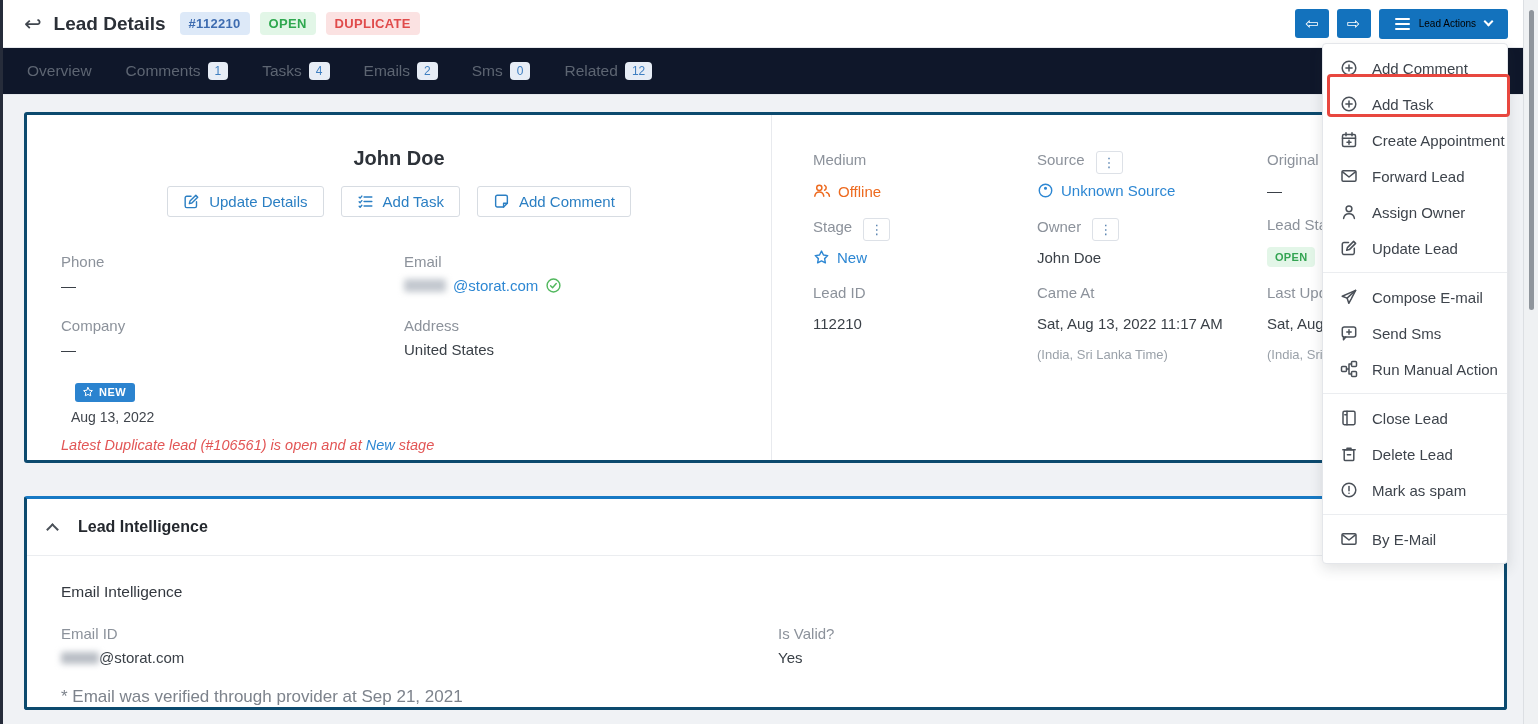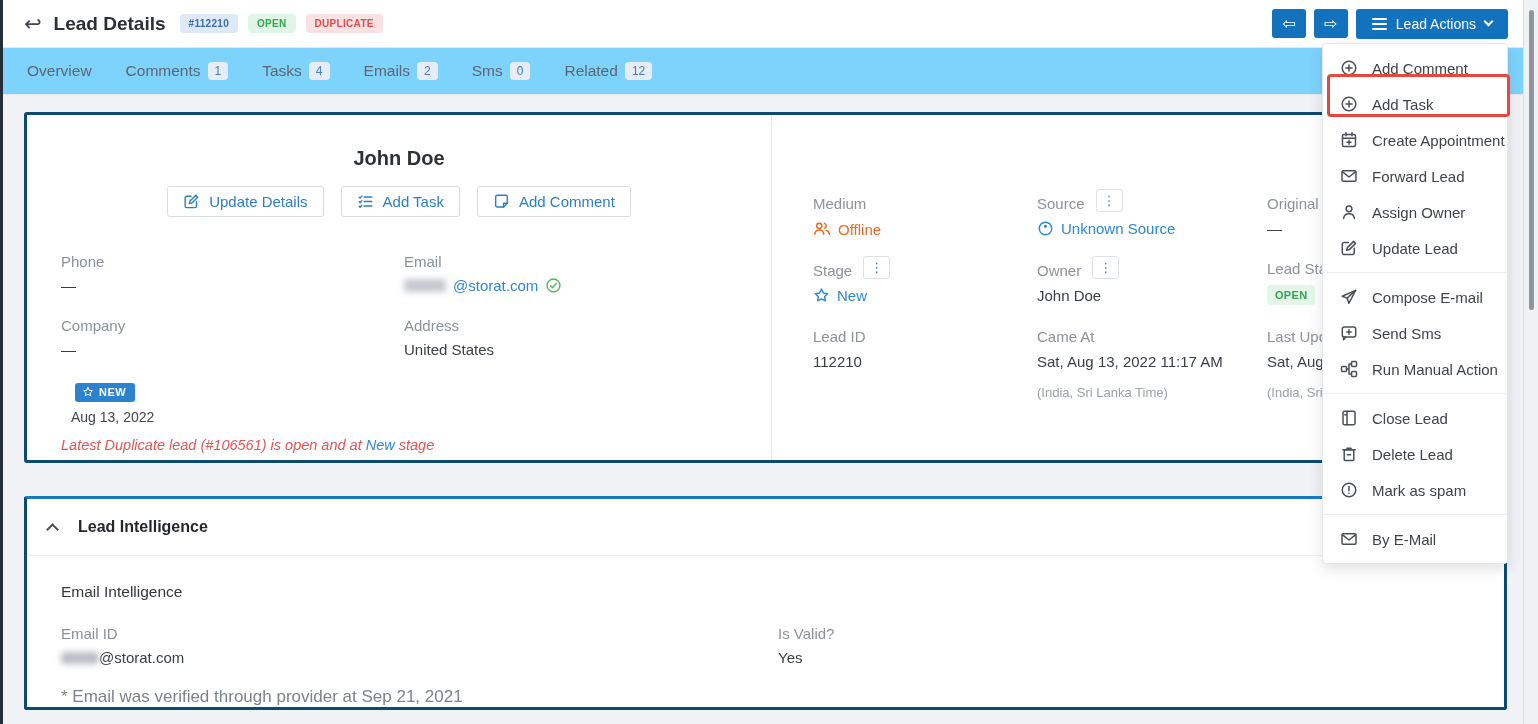--- a/index.html
+++ b/index.html
@@ -8,37 +8,37 @@
     font-family:"Liberation Sans","DejaVu Sans",sans-serif;
     background:#f0f2f5; position:relative; color:#3a4047;
   }
   .edge-strip { position:absolute; left:0; top:0; width:3px; height:724px; background:#262c3a; z-index:40; }
 
   
   .topbar { position:absolute; left:0; top:0; width:1538px; height:48px; background:#fff;
             border-bottom:1px solid #e7e9ed; display:flex; align-items:center; padding:0 30px 0 24px; z-index:5; }
   .back-btn { font-size:21px; color:#40464e; margin-right:12px; cursor:pointer; line-height:1; }
   .page-title { font-size:19px; font-weight:700; color:#2b3037; margin-right:14px; }
-  .pill { font-size:10px; font-weight:700; padding:4px 9px; border-radius:4px; letter-spacing:.3px; margin-right:10px; }
+  .pill { font-size:13px; font-weight:700; padding:4px 9px; border-radius:4px; letter-spacing:.3px; margin-right:10px; }
   .pill-id { background:#dde9f8; color:#3e6cb0; }
   .pill-open { background:#e2f6e7; color:#2fa84f; }
   .pill-dup { background:#fbe2e2; color:#e04b4b; }
   .topbar-spacer { flex:1; }
   .nav-btn { width:34px; height:29px; background:#1372bd; border:none; border-radius:3px; color:#fff;
              font-size:16px; line-height:29px; text-align:center; margin-left:8px; cursor:pointer;
              font-family:"DejaVu Sans",sans-serif; }
-  .lead-actions-btn { height:30px; background:#1372bd; border:none; border-radius:3px; color:#ffffff;
-             font-size:14px; padding:0 16px; margin-left:8px; display:flex; align-items:center; gap:9px; cursor:pointer; }
+  .lead-actions-btn { height:30px; background:#1372bd; border:none; border-radius:3px; color:#000000;
+             font-size:10px; padding:0 16px; margin-left:8px; display:flex; align-items:center; gap:9px; cursor:pointer; }
   .burger { display:inline-block; width:15px; }
   .burger span { display:block; height:2px; background:#fff; margin:3px 0; border-radius:1px; }
   .caret-down { display:inline-block; width:7px; height:7px; border-right:2px solid #fff; border-bottom:2px solid #fff;
                 transform:rotate(45deg); margin-top:-4px; }
 
   
-  .tabbar { position:absolute; left:0; top:48px; width:1538px; height:47px; background:#7dd3fc;
+  .tabbar { position:absolute; left:0; top:48px; width:1538px; height:47px; background:#0f172a;
             border-bottom:1px solid #e5e8ec; display:flex; align-items:center; padding-left:27px; gap:34px; z-index:4; }
   .tab { font-size:15.5px; color:#5d6572; display:flex; align-items:center; gap:7px; cursor:pointer; }
   .tab-count { background:#e7edf6; color:#3f7fc1; font-size:12px; padding:2px 7px; border-radius:4px; }
 
   
   .card { position:absolute; background:#fff; border:3px solid #0c4a6e; border-radius:3px; }
   .card1 { left:24px; top:112px; width:1483px; height:351px; display:flex; }
   .card1-left { width:744px; position:relative; }
   .card1-div { width:1px; background:#e8eaee; }
   .card1-right { flex:1; position:relative; }
@@ -60,21 +60,21 @@
   .link { color:#2d87d3; }
 
   .new-badge { position:absolute; left:48px; top:268px; background:#2b83cf; color:#fff; font-size:11px;
                font-weight:700; letter-spacing:.5px; padding:3px 9px 4px 7px; border-radius:3px;
                display:flex; align-items:center; gap:5px; }
   .new-date { position:absolute; left:44px; top:294px; font-size:14px; color:#41464d; }
   .dup-alert { position:absolute; left:34px; top:322px; font-size:14.5px; font-style:italic; color:#e25555; }
   .dup-alert .link { font-style:italic; }
 
   .cell { position:absolute; }
-  .cell .label-row { display:flex; align-items:flex-end; gap:11px; margin-bottom:8px; height:23px;margin-top:38px; }
+  .cell .label-row { display:flex; align-items:flex-start; gap:11px; margin-bottom:8px; height:23px; }
   .dots-btn { width:27px; height:23px; border:1px solid #dde1e7; border-radius:3px; background:#fff;
               color:#537fae; font-size:13px; line-height:21px; text-align:center; cursor:pointer; }
   .val-inline { display:flex; align-items:center; gap:7px; font-size:15px; }
   .orange-text { color:#ed6a1f; }
   .tz { font-size:13px; color:#9aa1a9; margin-top:15px; }
   .open-badge { display:inline-block; background:#e3f6e8; color:#33a452; font-size:11px; font-weight:700;
                 padding:4px 8px; border-radius:4px; letter-spacing:.3px; }
 
   
   .card2 { left:24px; top:496px; width:1483px; height:214px; border-top:3px solid #1779c4; }

